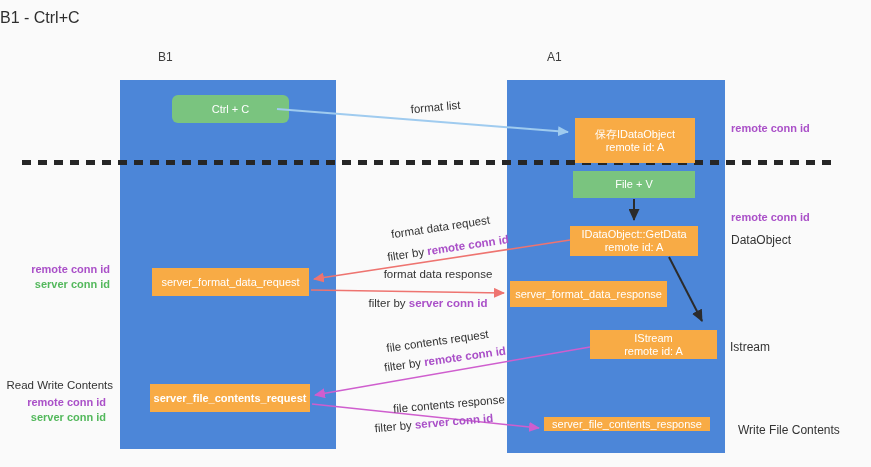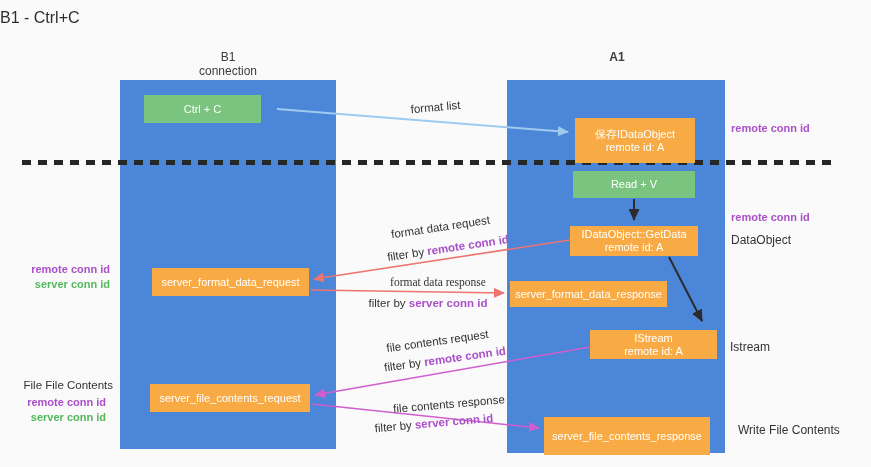--- a/index.html
+++ b/index.html
@@ -2,21 +2,21 @@
 <html style="--lifeline-blue: #4c86d8; --node-green: #7ac47f; --node-orange: #f8ab45; --arrow-blue: #9fcbef; --arrow-red: #ee7470; --arrow-magenta: #cf5ece; --arrow-black: #2b2b2b; --label-purple: #aa50c8; --label-green: #53b85c;"><head>
 <meta charset="utf-8">
 <style>
   html,body{margin:0;padding:0;}
   body{font-family:"Liberation Sans","DejaVu Sans",sans-serif;background:#fafafa;}
   .canvas{position:relative;width:871px;height:467px;background:#fafafa;overflow:hidden;}
 
   .title{position:absolute;left:0;top:7px;width:100%;
          font-size:16px;line-height:21px;color:#2e2e2e;}
 
-  .col-header{position:absolute;width:140px;text-align:center;font-size:12px;
+  .col-header{position:absolute;width:140px;font-size:12px;
               line-height:14px;color:#3c3c3c;}
 
   .lifeline{position:absolute;background:var(--lifeline-blue,#4c86d8);z-index:1;}
 
   .separator{position:absolute;left:22px;top:160px;width:812px;height:5px;z-index:2;
              background:repeating-linear-gradient(90deg,#262626 0 9px,transparent 9px 16px);}
 
   .node{position:absolute;z-index:3;display:flex;flex-direction:column;justify-content:center;
         align-items:center;color:#fff;font-size:11px;line-height:13px;text-align:center;}
   .node.green{background:var(--node-green,#7ac47f);}
@@ -45,59 +45,58 @@
 <body>
 
 <div class="canvas">
 
   <div class="title">
     <div>B1 - Ctrl+C</div>
   </div>
 
   <div class="col-header" style="left:158px;top:50px;">
     <div>B1</div>
-    <div>connection</div>
   </div>
-  <div class="col-header" style="left:547px;top:50px;font-weight:bold;">
+  <div class="col-header" style="left:547px;top:50px;">
     <div>A1</div>
   </div>
 
   <div class="lifeline" style="left:120px;top:80px;width:216px;height:369px;"></div>
   <div class="lifeline" style="left:507px;top:80px;width:218px;height:373px;"></div>
 
   <div class="separator"></div>
 
-  <div class="node green" style="left:144px;top:95px;width:117px;height:28px;">
+  <div class="node green" style="left:172px;top:95px;width:117px;height:28px;border-radius:6px;">
     <span>Ctrl + C</span>
   </div>
   <div class="node orange" style="left:575px;top:118px;width:120px;height:45px;">
     <div>保存IDataObject</div>
     <div>remote id: A</div>
   </div>
   <div class="node green" style="left:573px;top:171px;width:122px;height:27px;">
-    <span>Read + V</span>
+    <span>File + V</span>
   </div>
   <div class="node orange" style="left:570px;top:226px;width:128px;height:30px;">
     <div>IDataObject::GetData</div>
     <div>remote id: A</div>
   </div>
   <div class="node orange" style="left:152px;top:268px;width:157px;height:28px;">
     <span>server_format_data_request</span>
   </div>
   <div class="node orange" style="left:510px;top:281px;width:157px;height:26px;">
     <span>server_format_data_response</span>
   </div>
   <div class="node orange" style="left:590px;top:330px;width:127px;height:29px;">
     <div>IStream</div>
     <div>remote id: A</div>
   </div>
-  <div class="node orange" style="left:150px;top:384px;width:160px;height:28px;">
+  <div class="node orange" style="left:150px;top:384px;width:160px;height:28px;font-weight:bold;">
     <span>server_file_contents_request</span>
   </div>
-  <div class="node orange" style="left:544px;top:417px;width:166px;height:38px;">
+  <div class="node orange" style="left:544px;top:417px;width:166px;height:14px;">
     <span>server_file_contents_response</span>
   </div>
 
   <svg class="overlay" width="871" height="467">
     <defs>
       <marker id="mBlue" markerUnits="userSpaceOnUse" markerWidth="12" markerHeight="10" refX="10" refY="5" orient="auto">
         <path d="M0,0 L11,5 L0,10 Z" class="head-blue"></path>
       </marker>
       <marker id="mBlack" markerUnits="userSpaceOnUse" markerWidth="13" markerHeight="11" refX="11" refY="5.5" orient="auto">
         <path d="M0,0 L12,5.5 L0,11 Z" class="head-black"></path>
@@ -118,40 +117,40 @@
     <line x1="312" y1="404" x2="539" y2="428" class="arr magenta" marker-end="url(#mMagenta)"></line>
   </svg>
 
   <div class="flow-label" style="left:388px;top:101px;width:95px;transform:rotate(-5deg);">format list</div>
 
   <div class="flow-label" style="left:383px;top:221px;width:115px;transform:rotate(-8.5deg);">format data request</div>
   <div class="flow-label" style="left:378px;top:242px;width:140px;transform:rotate(-8.5deg);">
     <span>filter by </span><span class="purple">remote conn id</span>
   </div>
 
-  <div class="flow-label" style="left:383px;top:276px;width:110px;font-family:Liberation Serif, serif;">format data response</div>
+  <div class="flow-label" style="left:383px;top:268px;width:110px;">format data response</div>
   <div class="flow-label" style="left:366px;top:297px;width:124px;">
     <span>filter by </span><span class="purple">server conn id</span>
   </div>
 
   <div class="flow-label" style="left:385px;top:335px;width:105px;transform:rotate(-8deg);">file contents request</div>
   <div class="flow-label" style="left:380px;top:353px;width:130px;transform:rotate(-8deg);">
     <span>filter by </span><span class="purple">remote conn id</span>
   </div>
 
   <div class="flow-label" style="left:393px;top:398px;width:112px;transform:rotate(-5deg);">file contents response</div>
   <div class="flow-label" style="left:372px;top:417px;width:124px;transform:rotate(-5deg);">
     <span>filter by </span><span class="purple">server conn id</span>
   </div>
 
   <div class="side-label r-align lh15" style="left:8px;top:262px;width:102px;font-size:11px;">
     <div class="purple">remote conn id</div>
     <div class="green-txt">server conn id</div>
   </div>
-  <div class="side-label r-align" style="left:0px;top:379px;width:113px;">File File Contents</div>
+  <div class="side-label r-align" style="left:0px;top:379px;width:113px;">Read Write Contents</div>
   <div class="side-label r-align lh15" style="left:4px;top:395px;width:102px;font-size:11px;">
     <div class="purple">remote conn id</div>
     <div class="green-txt">server conn id</div>
   </div>
 
   <div class="side-label purple" style="left:731px;top:122px;font-size:11px;">remote conn id</div>
   <div class="side-label purple" style="left:731px;top:211px;font-size:11px;">remote conn id</div>
   <div class="side-label" style="left:731px;top:233px;font-size:12px;text-align:center;">DataObject</div>
   <div class="side-label" style="left:730px;top:340px;font-size:12px;">Istream</div>
   <div class="side-label" style="left:738px;top:423px;font-size:12px;">Write File Contents</div>

